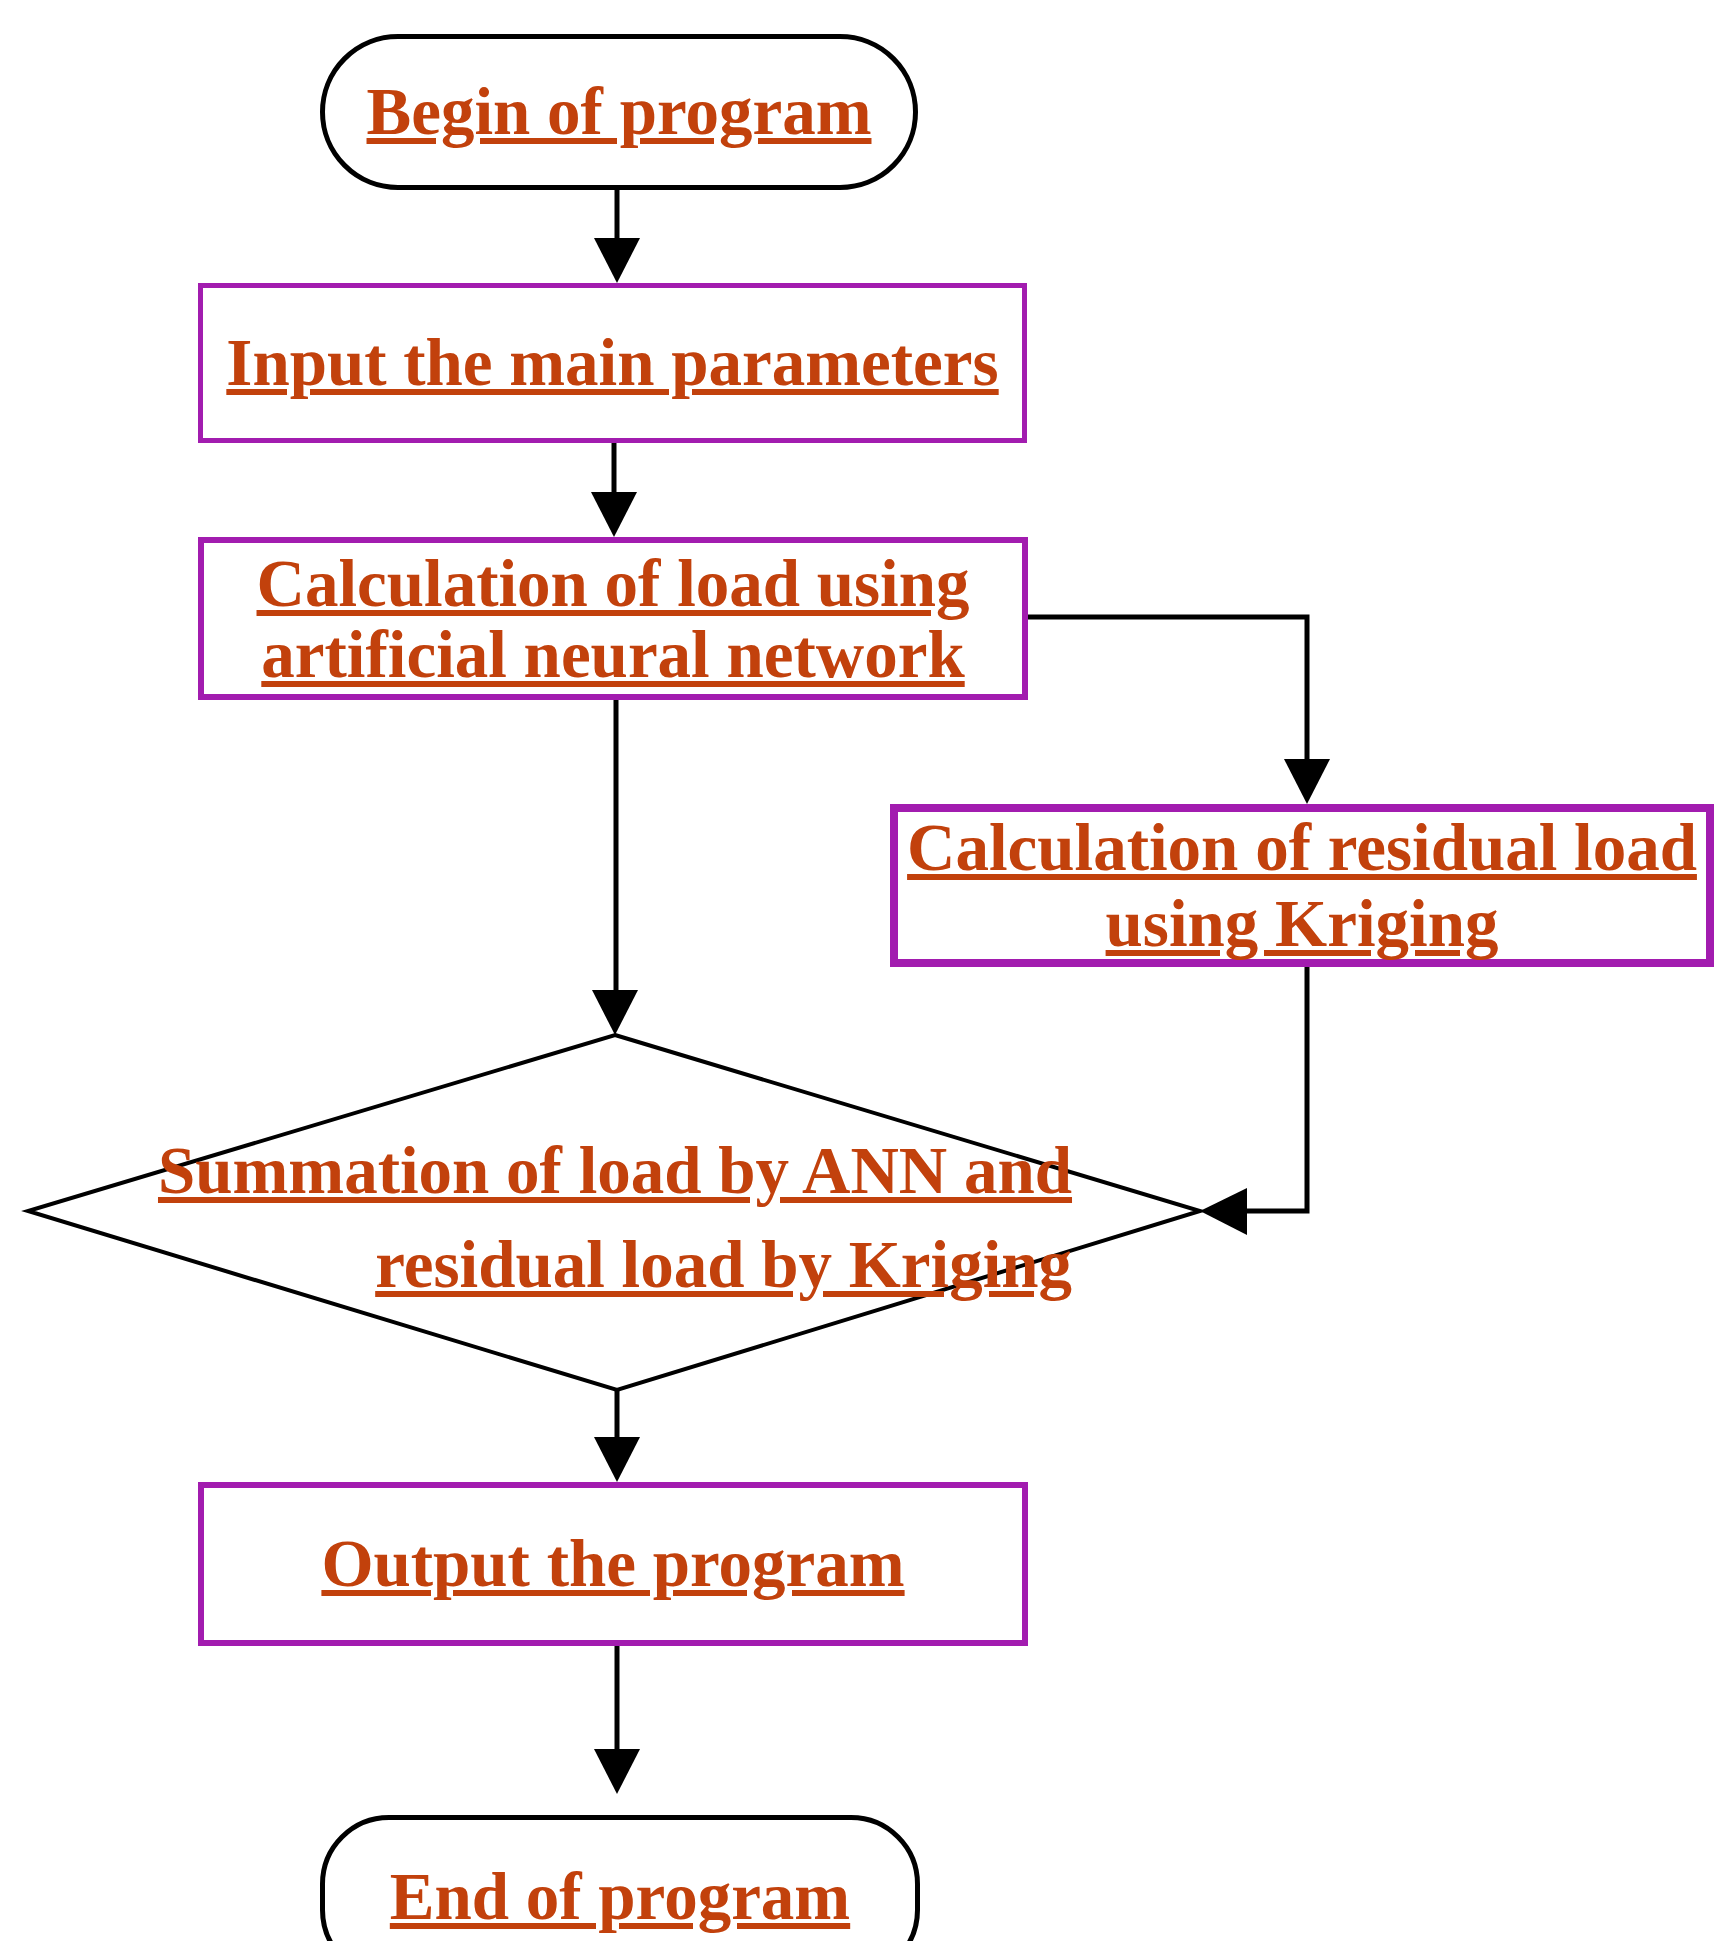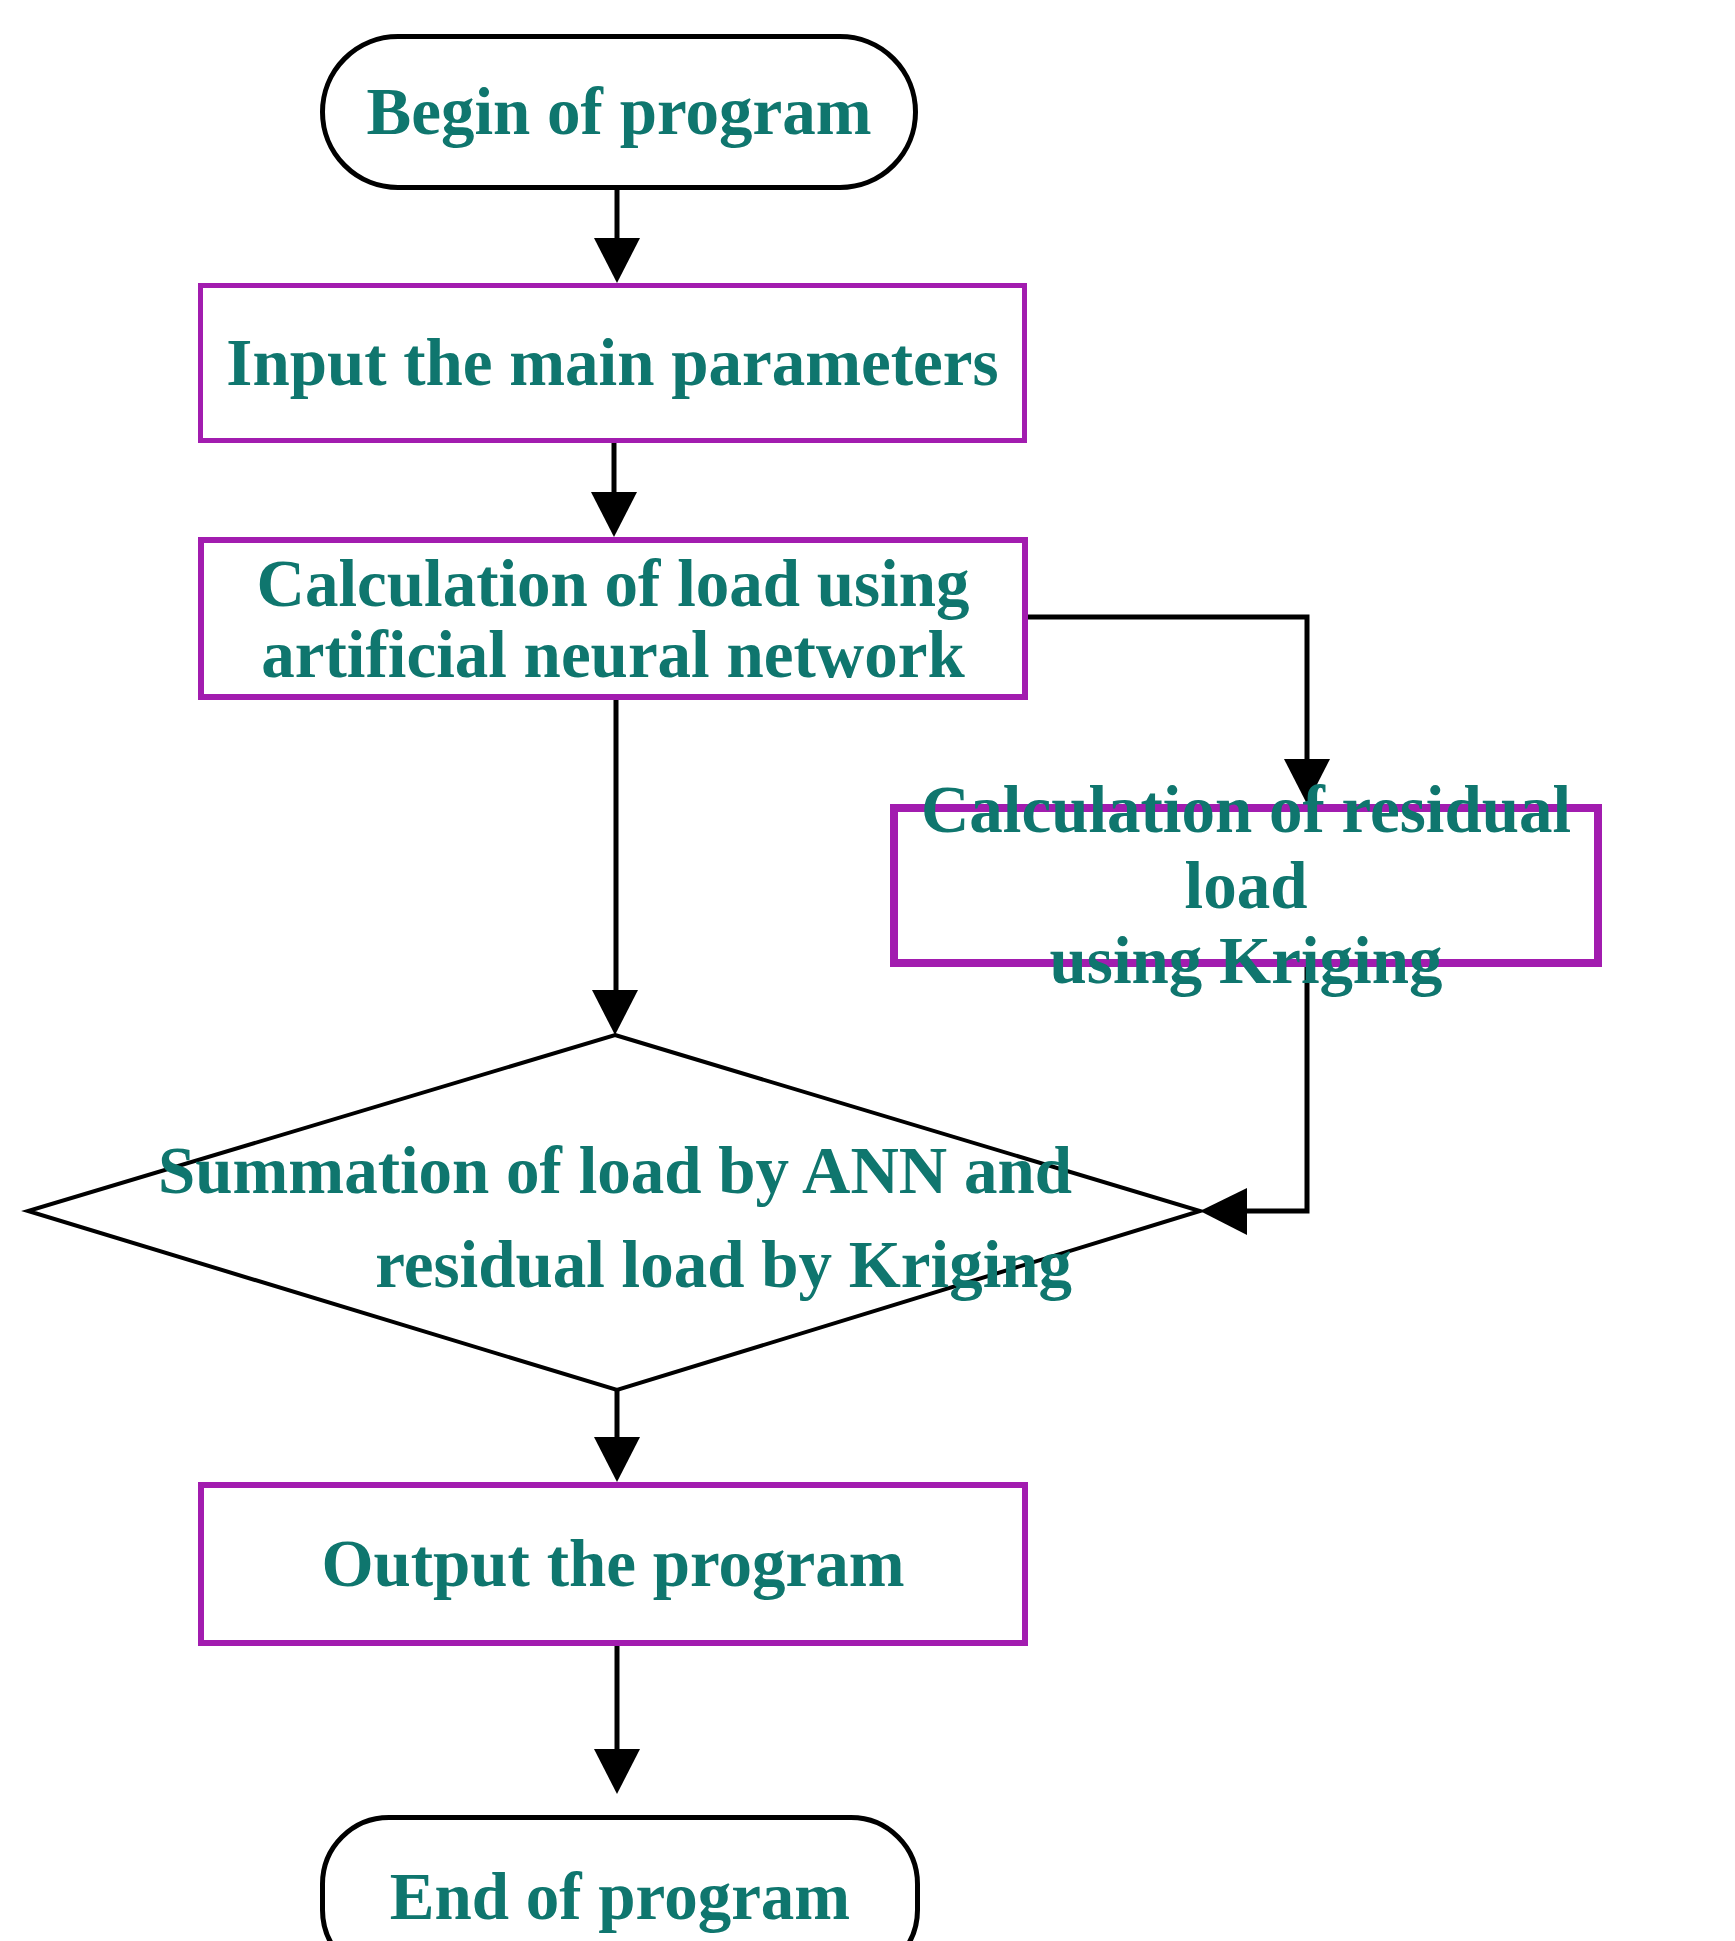--- a/index.html
+++ b/index.html
@@ -31,37 +31,38 @@
     align-items: center;
     justify-content: center;
     text-align: center;
   }
   .node .label,
   .free-label {
     font-weight: bold;
     font-size: 67px;
     line-height: 1.12;
     white-space: pre-line;
-    color: #0f766e;
+    color: #c2410c;
+    text-decoration: underline;
   }
   .stadium {
     border: 5px solid #000000;
   }
   .rect {
     border: 6px solid #a21caf;
   }
   
   #node-begin   { left: 320px;  top: 34px;    width: 598px;  height: 156px; border-radius: 78px; }
   
   #node-input   { left: 198px;  top: 283px;   width: 829px;  height: 160px; border-width: 5px; }
   
   #node-ann     { left: 198px;  top: 537px;   width: 830px;  height: 163px; }
   #node-ann .label { line-height: 1.05; }
   
-  #node-kriging { left: 890px;  top: 804px;   width: 712px;  height: 163px; border-width: 8px; }
+  #node-kriging { left: 890px;  top: 804px;   width: 824px;  height: 163px; border-width: 8px; }
   #node-kriging .label { line-height: 1.13; }
   
   #node-output  { left: 198px;  top: 1482px;  width: 830px;  height: 164px; }
   
   #node-end     { left: 320px;  top: 1794px;  width: 600px;  height: 164px; border-radius: 69px; margin-top: 21px; }
   
   #label-summation {
     position: absolute;
     left: 30px;
     top: 1118px;

